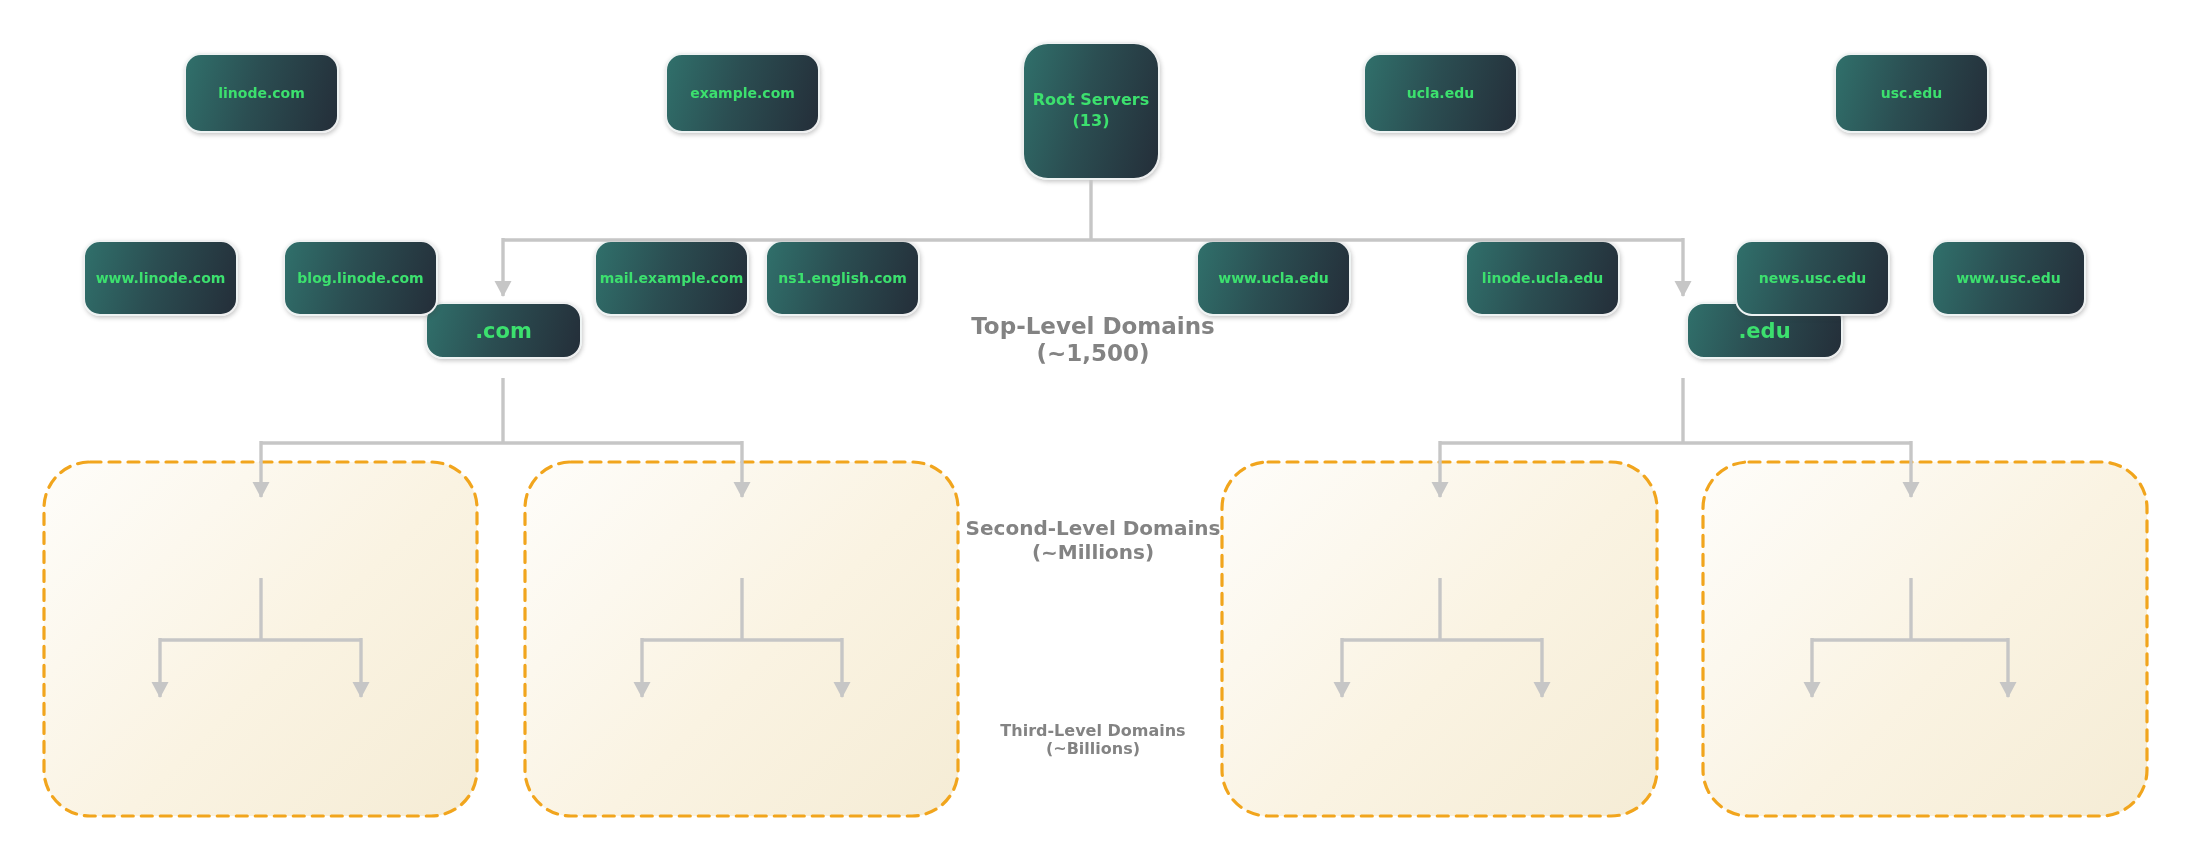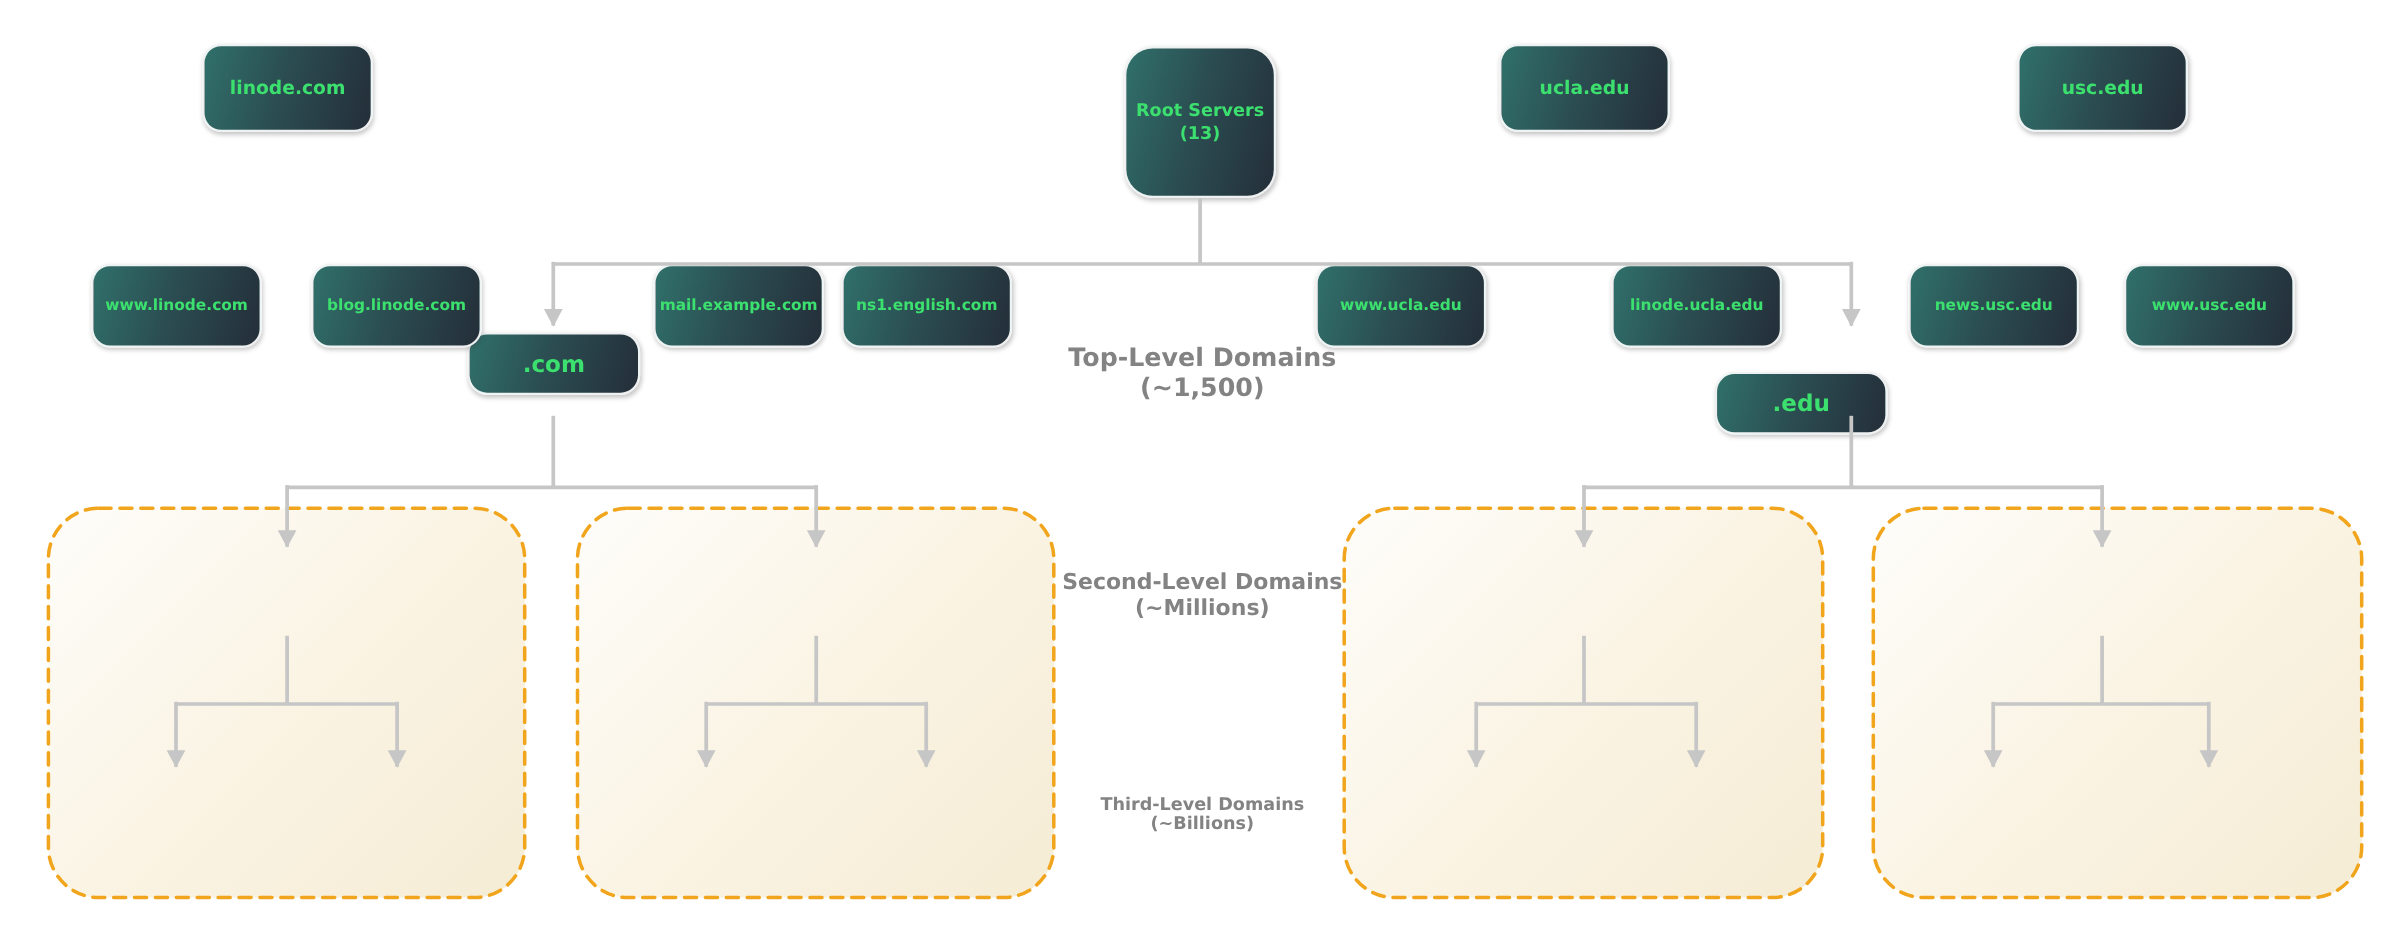--- a/index.html
+++ b/index.html
@@ -46,24 +46,24 @@
     white-space: normal;
     padding: 0 6px;
   }
   .node.tld {
     top: 302px;
     width: 157px; height: 57px;
     border-radius: 18px;
     font-size: 21px;
   }
   .node.sld {
-    top: 40px;
+    top: 53px;
     width: 155px; height: 80px;
     border-radius: 17px;
-    font-size: 17px;
+    font-size: 14px;
   }
   .node.leaf {
     top: 240px;
     width: 155px; height: 76px;
     border-radius: 17px;
     font-size: 14px;
   }
 
   
   .level-label {
@@ -94,36 +94,37 @@
 <div class="canvas">
 
   <div class="group" style="left:44px; width:433px;"></div>
   <div class="group" style="left:525px; width:433px;"></div>
   <div class="group" style="left:1222px; width:435px;"></div>
   <div class="group" style="left:1703px; width:444px;"></div>
 
   <div class="node root">Root Servers (13)</div>
 
   <div class="node tld" style="left:425px;">.com</div>
-  <div class="node tld" style="left:1559px;margin-top:36px;">.edu</div>
+  <div class="node tld" style="left:1686px;">.edu</div>
 
   <div class="level-label l0">
     <div>Top-Level Domains</div>
     <div>(~1,500)</div>
   </div>
   <div class="level-label l1">
     <div>Second-Level Domains</div>
     <div>(~Millions)</div>
   </div>
   <div class="level-label l2">
     <div>Third-Level Domains</div>
     <div>(~Billions)</div>
   </div>
 
   <div class="node sld" style="left:184px;">linode.com</div>
+  <div class="node sld" style="left:665px;">example.com</div>
   <div class="node sld" style="left:1363px;">ucla.edu</div>
   <div class="node sld" style="left:1834px;">usc.edu</div>
 
   <div class="node leaf" style="left:83px;">www.linode.com</div>
   <div class="node leaf" style="left:283px;">blog.linode.com</div>
   <div class="node leaf" style="left:594px;text-align:center;">mail.example.com</div>
   <div class="node leaf" style="left:765px;">ns1.english.com</div>
   <div class="node leaf" style="left:1196px;">www.ucla.edu</div>
   <div class="node leaf" style="left:1465px;">linode.ucla.edu</div>
   <div class="node leaf" style="left:1735px;">news.usc.edu</div>

